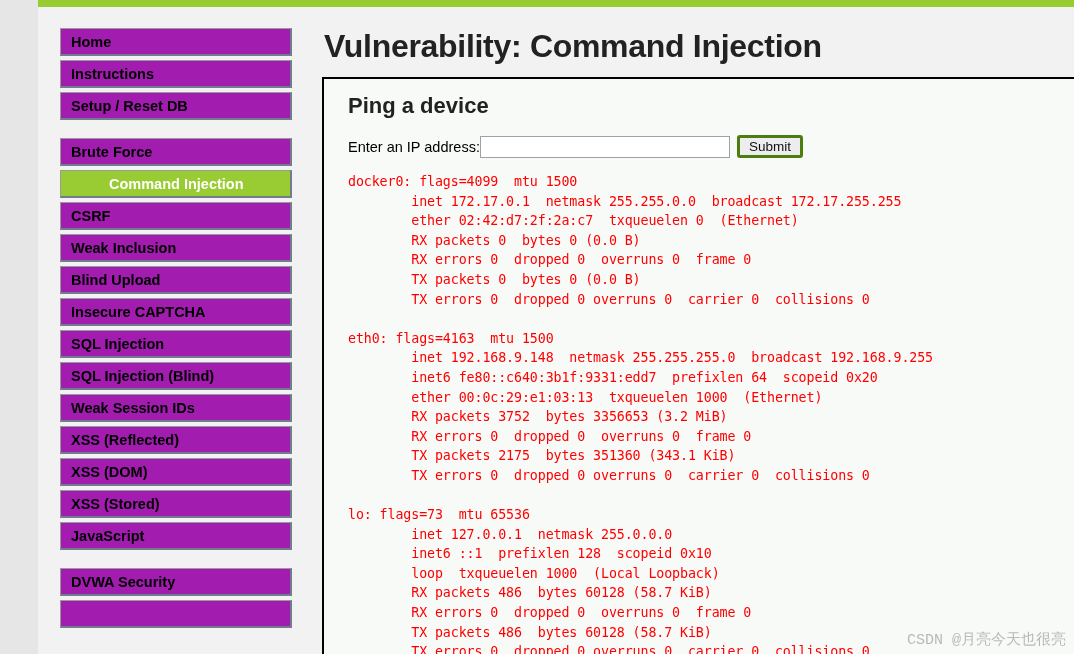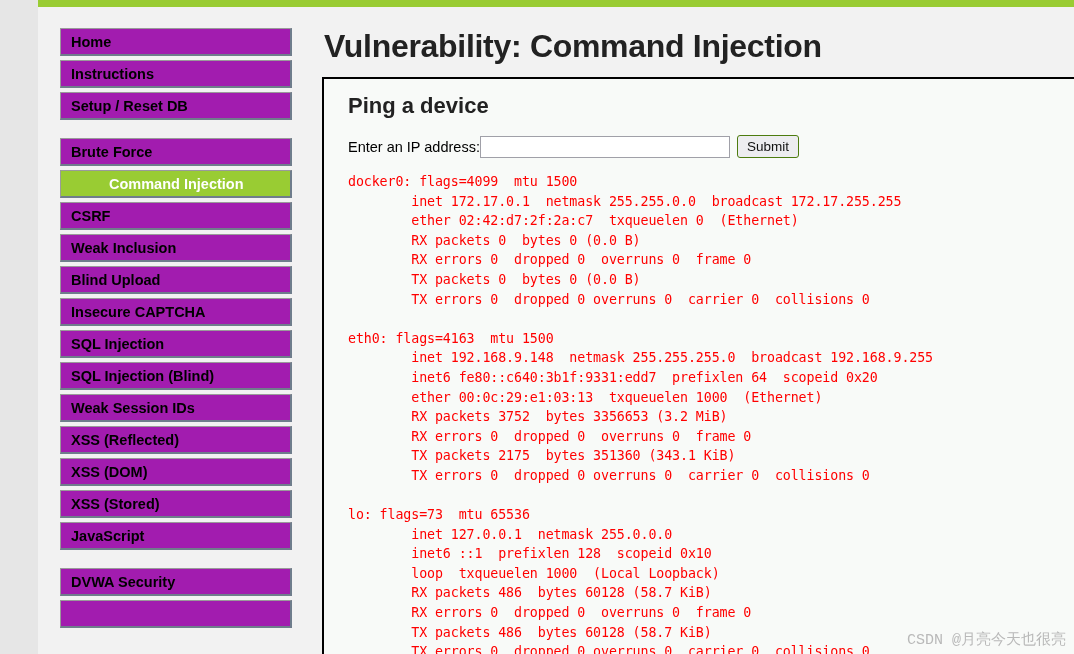--- a/index.html
+++ b/index.html
@@ -134,21 +134,21 @@
     outline: none;
   }
 
   #submit-button {
     margin-left: 7px;
     box-sizing: border-box;
     height: 23px;
     padding: 0 9px;
     font-size: 13.5px;
     background: #ededf0;
-    border: 1px solid #4d7c0f;
+    border: 3px solid #4d7c0f;
     border-radius: 3px;
     color: #111;
     font-family: "Liberation Sans", sans-serif;
     cursor: pointer;
   }
 
   #command-output {
     margin: 0;
     color: #ff0000;
     font-family: "DejaVu Sans Mono", "Liberation Mono", monospace;

